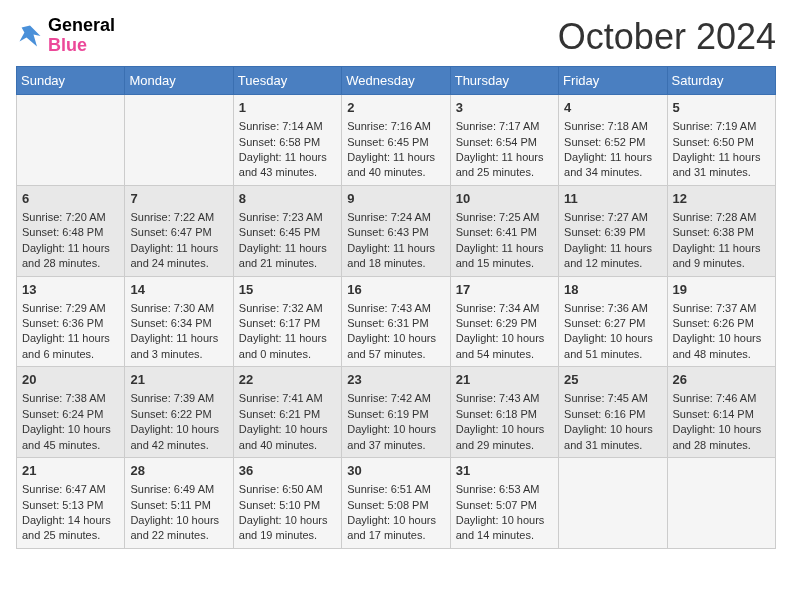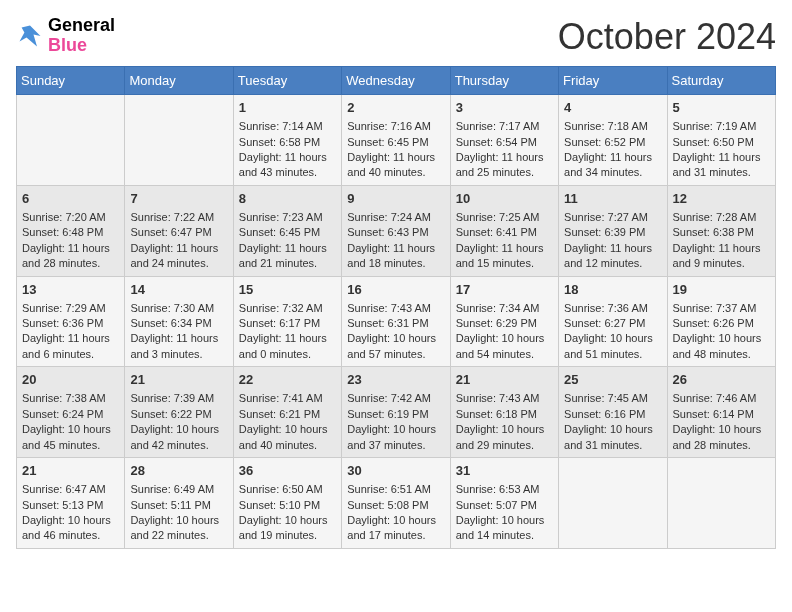--- a/index.html
+++ b/index.html
@@ -279,21 +279,21 @@
           <div>Sunrise: 7:46 AM</div>
           <div>Sunset: 6:14 PM</div>
           <div>Daylight: 10 hours and 28 minutes.</div>
         </td>
       </tr>
       <tr>
         <td>
           <span class="day-num">21</span>
           <div>Sunrise: 6:47 AM</div>
           <div>Sunset: 5:13 PM</div>
-          <div>Daylight: 10 hours and 46 minutes.</div>
+          <div>Daylight: 14 hours and 25 minutes.</div>
         </td>
         <td>
           <span class="day-num">28</span>
           <div>Sunrise: 6:49 AM</div>
           <div>Sunset: 5:11 PM</div>
           <div>Daylight: 10 hours and 22 minutes.</div>
         </td>
         <td>
           <span class="day-num">36</span>
           <div>Sunrise: 6:50 AM</div>

